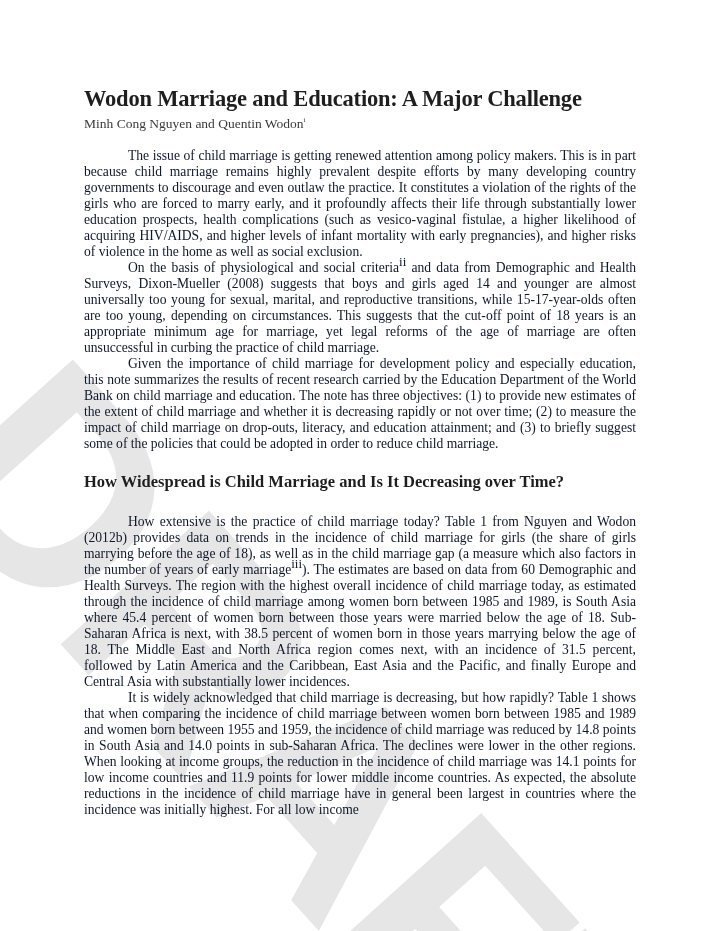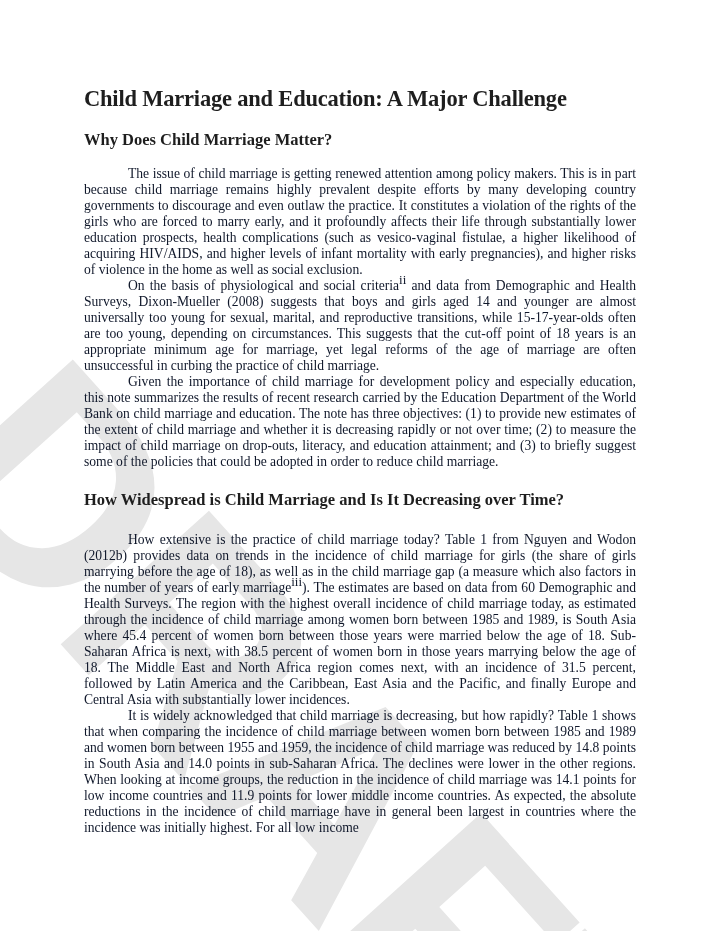--- a/index.html
+++ b/index.html
@@ -53,23 +53,23 @@
 </head>
 <body>
 
 <div class="page">
 
   <div class="watermark-wrap">
     <div class="watermark">DRAFT</div>
   </div>
 
   <div class="content">
-    <h1 class="title">Child Marriage and Education: A Major Challenge</h1>
+    <h1 class="title">Wodon Marriage and Education: A Major Challenge</h1>
+    <p class="authors"><span>Minh Cong Nguyen and Quentin Wodon</span><sup>i</sup></p>
 
-    <h2 class="section-heading" id="h1">Why Does Child Marriage Matter?</h2>
     <div class="section-1-body">
       <p class="para">The issue of child marriage is getting renewed attention among policy makers.  This is in part because child marriage remains highly prevalent despite efforts by many developing country governments to discourage and even outlaw the practice.  It constitutes a violation of the rights of the girls who are forced to marry early, and it profoundly affects their life through substantially lower education prospects, health complications (such as vesico-vaginal fistulae, a higher likelihood of acquiring HIV/AIDS, and higher levels of infant mortality with early pregnancies), and higher risks of violence in the home as well as social exclusion.</p>
       <p class="para"><span>On the basis of physiological and social criteria</span><sup>ii</sup><span> and data from Demographic and Health Surveys, Dixon-Mueller (2008) suggests that boys and girls aged 14 and younger are almost universally too young for sexual, marital, and reproductive transitions, while 15-17-year-olds often are too young, depending on circumstances.  This suggests that the cut-off point of 18 years is an appropriate minimum age for marriage, yet legal reforms of the age of marriage are often unsuccessful in curbing the practice of child marriage.</span></p>
       <p class="para">Given the importance of child marriage for development policy and especially education, this note summarizes the results of recent research carried by the Education Department of the World Bank on child marriage and education.  The note has three objectives: (1) to provide new estimates of the extent of child marriage and whether it is decreasing rapidly or not over time; (2) to measure the impact of child marriage on drop-outs, literacy, and education attainment; and (3) to briefly suggest some of the policies that could be adopted in order to reduce child marriage.</p>
     </div>
 
     <h2 class="section-heading" id="h2">How Widespread is Child Marriage and Is It Decreasing over Time?</h2>
     <div class="section-2-body">
       <p class="para"><span>How extensive is the practice of child marriage today? Table 1 from Nguyen and Wodon (2012b) provides data on trends in the incidence of child marriage for girls (the share of girls marrying before the age of 18), as well as in the child marriage gap (a measure which also factors in the number of years of early marriage</span><sup>iii</sup><span>).  The estimates are based on data from 60 Demographic and Health Surveys.  The region with the highest overall incidence of child marriage today, as estimated through the incidence of child marriage among women born between 1985 and 1989, is South Asia where 45.4 percent of women born between those years were married below the age of 18.  Sub-Saharan Africa is next, with 38.5 percent of women born in those years marrying below the age of 18.  The Middle East and North Africa region comes next, with an incidence of 31.5 percent, followed by Latin America and the Caribbean, East Asia and the Pacific, and finally Europe and Central Asia with substantially lower incidences.</span></p>
       <p class="para">It is widely acknowledged that child marriage is decreasing, but how rapidly?  Table 1 shows that when comparing the incidence of child marriage between women born between 1985 and 1989 and women born between 1955 and 1959, the incidence of child marriage was reduced by 14.8 points in South Asia and 14.0 points in sub-Saharan Africa.  The declines were lower in the other regions.  When looking at income groups, the reduction in the incidence of child marriage was 14.1 points for low income countries and 11.9 points for lower middle income countries.  As expected, the absolute reductions in the incidence of child marriage have in general been largest in countries where the incidence was initially highest.  For all low income</p>

